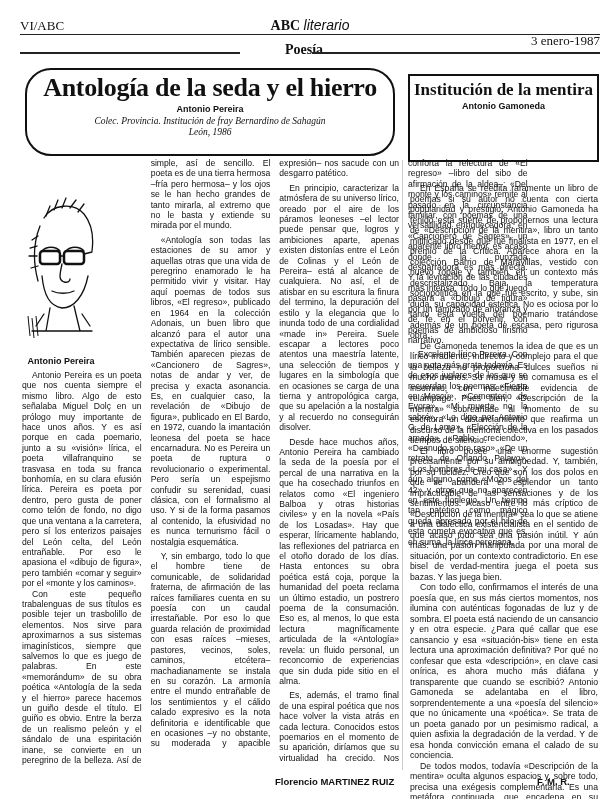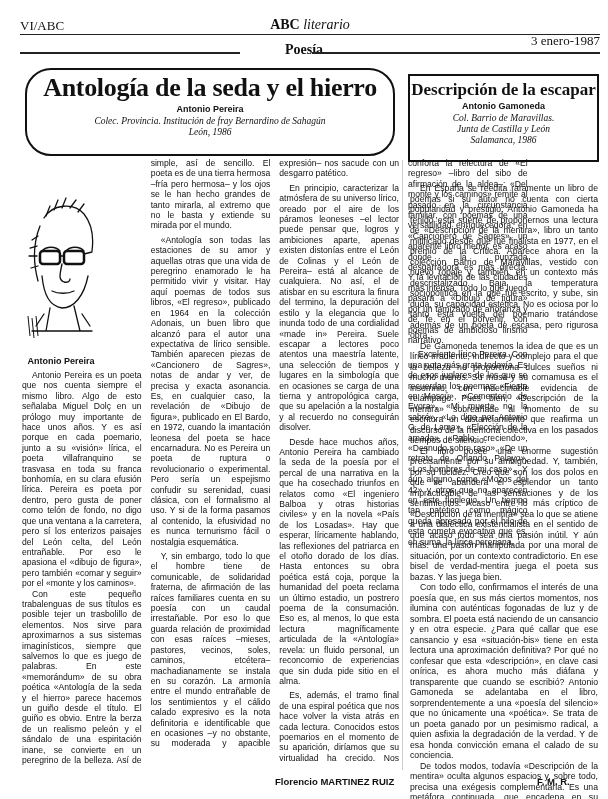--- a/index.html
+++ b/index.html
@@ -2,21 +2,21 @@
 <html><head>
 <meta charset="utf-8">
 <style>
   html,body{margin:0;padding:0;background:#fff;}
   body{width:608px;height:799px;position:relative;overflow:hidden;color:#111;
        font-family:"Liberation Sans",sans-serif;}
   .masthead{position:absolute;left:20px;right:8px;top:18px;height:16px;
             border-bottom:1.5px solid #222;font-family:"Liberation Serif",serif;}
   .mh-left{position:absolute;left:0;top:0;font-size:13px;}
   .mh-center{position:absolute;left:0;right:0;text-align:center;top:-1px;font-size:14px;font-weight:bold;}
-  .mh-center .lit{font-style:italic;font-weight:normal;font-family:Liberation Serif, serif;}
+  .mh-center .lit{font-style:italic;font-weight:normal;font-family:Liberation Sans, sans-serif;}
   .mh-right{position:absolute;right:0;top:15px;font-size:13px;}
   .section{position:absolute;left:20px;right:8px;top:44px;height:14px;}
   .section .line{position:absolute;top:8px;height:1.5px;background:#222;}
   .section .l1{left:0;width:220px;}
   .section .l2{left:292px;right:0;}
   .section .label{position:absolute;left:223px;top:-2px;font-family:"Liberation Serif",serif;font-weight:bold;font-size:14px;margin-left:42px;}
   .box{position:absolute;border:2px solid #111;text-align:center;font-family:"Liberation Serif",serif;}
   .box1{left:25px;top:68px;width:366px;height:84px;border-radius:26px;}
   .box2{left:408px;top:74px;width:187px;height:84px;}
   .box .title{font-weight:bold;line-height:1;}
@@ -53,27 +53,22 @@
 <div class="box box1">
   <div class="title">Antología de la seda y el hierro</div>
   <div class="author">Antonio Pereira</div>
   <div class="pub">
     <div>Colec. Provincia. Institución de fray Bernardino de Sahagún</div>
     <div>León, 1986</div>
   </div>
 </div>
 
 <div class="box box2">
-  <div class="title">Descripción de la escapar</div>
+  <div class="title">Institución de la mentira</div>
   <div class="author">Antonio Gamoneda</div>
-  <div class="pub">
-    <div>Col. Barrio de Maravillas.</div>
-    <div>Junta de Castilla y León</div>
-    <div>Salamanca, 1986</div>
-  </div>
 </div>
 
 <div id="r1flow" style="position:absolute;left:22px;top:158px;width:377px;height:608px;column-count:3;column-gap:9px;column-fill:auto;font-size:8.6px;line-height:10.4px;text-align:justify;">
   <div class="portrait" style="float:left;width:78px;height:172px;margin:38px 4px 2px 0;position:relative;">
     <svg width="78" height="155" viewBox="0 0 78 155">
       <g fill="none" stroke="#111" stroke-width="1.3" stroke-linecap="round">
         <path d="M18 30 C10 50 12 70 16 85 M22 22 C30 8 52 6 62 18 C70 28 72 40 70 55"></path>
         <path d="M24 20 L28 10 M32 14 L36 4 M40 12 L44 2 M48 12 L54 4 M56 16 L62 8"></path>
         <path d="M16 40 L10 44 M15 50 L8 52 M15 60 L7 60 M16 70 L9 72"></path>
         <path d="M20 55 C24 50 34 50 38 55 M44 55 C48 50 58 50 62 55"></path>

